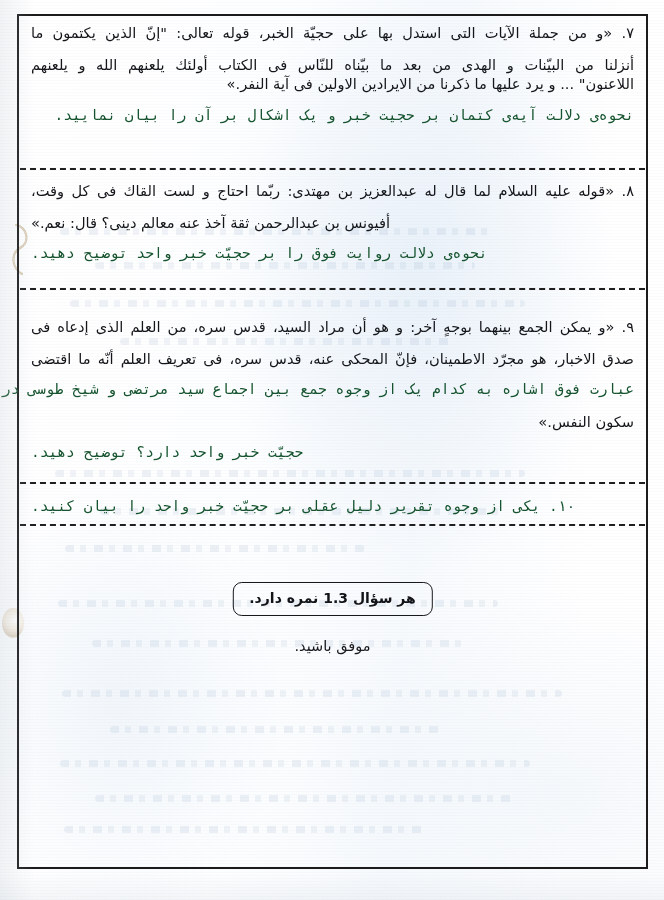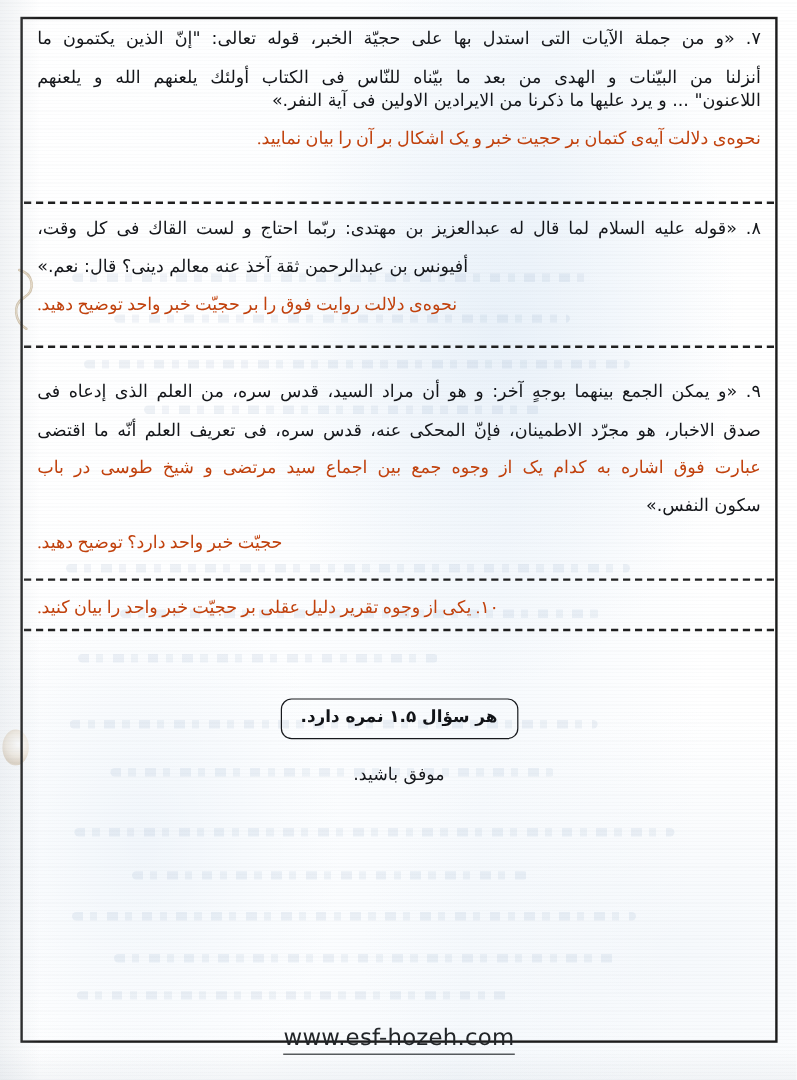--- a/index.html
+++ b/index.html
@@ -139,23 +139,23 @@
     text-align: left;
     text-align-last: left;
   }
 
   .q-arabic {
     font-family: "DejaVu Sans", "Liberation Sans", sans-serif;
     font-size: 14.6px;
     color: #131519;
   }
   .q-persian {
-    font-family: Liberation Serif, serif;
+    font-family: Liberation Mono, monospace;
     font-size: 14.6px;
-    color: #c2410c;
+    color: #14532d;
   }
 
   
   .score-note {
     position: absolute;
     left: 50%;
     transform: translateX(-50%);
     top: 566px;
     padding: 7px 16px 9px 16px;
     border: 1.8px solid #17191d;
@@ -264,25 +264,22 @@
   </div>
 
   <div class="q-divider" style="top:466px;"></div>
 
   <div class="question-block" style="top:484px;">
     <div class="q-line q-persian rtl-left">۱۰. يكى از وجوه تقرير دليل عقلى بر حجيّت خبر واحد را بيان كنيد.</div>
   </div>
 
   <div class="q-divider" style="top:508px;"></div>
 
-  <div class="score-note">هر سؤال ۱.۵ نمره دارد.</div>
+  <div class="score-note">هر سؤال 1.3 نمره دارد.</div>
 
   <div class="closing-line">موفق باشيد.</div>
 
-  <div class="footer-url">
-    <span>www.esf-hozeh.com</span>
-  </div>
 
 </div>
 
 <div class="scan-edge-shadow"></div>
 <div class="scan-bottom-shadow"></div>
 <div class="scan-grain"></div>
 
 </body></html>

